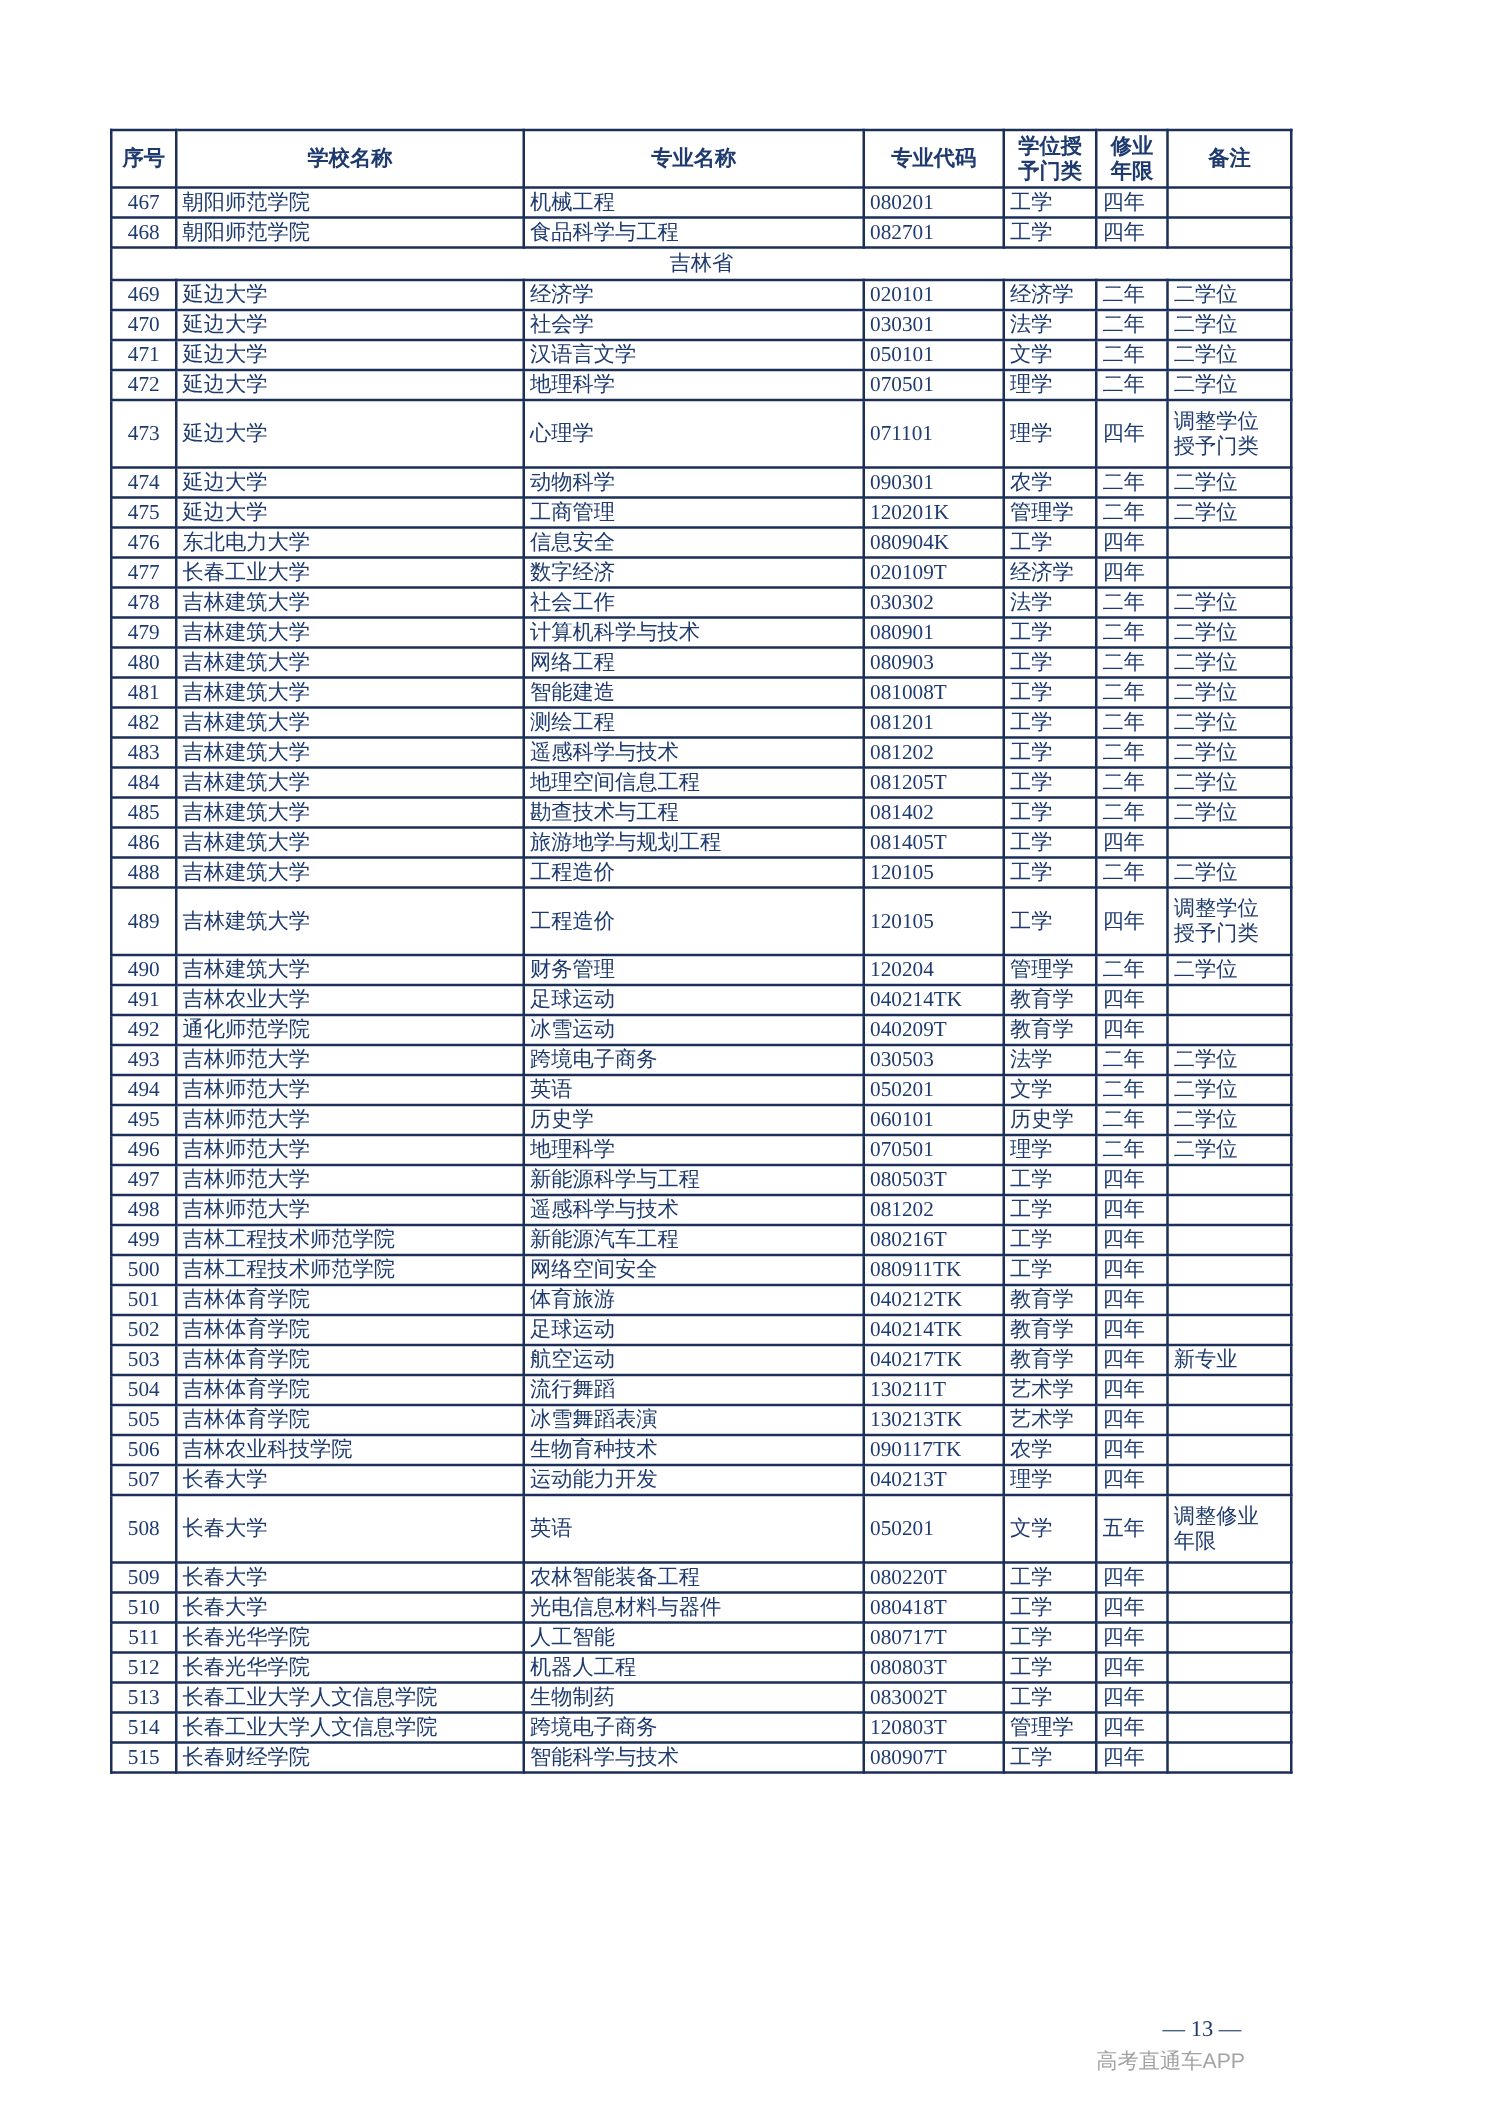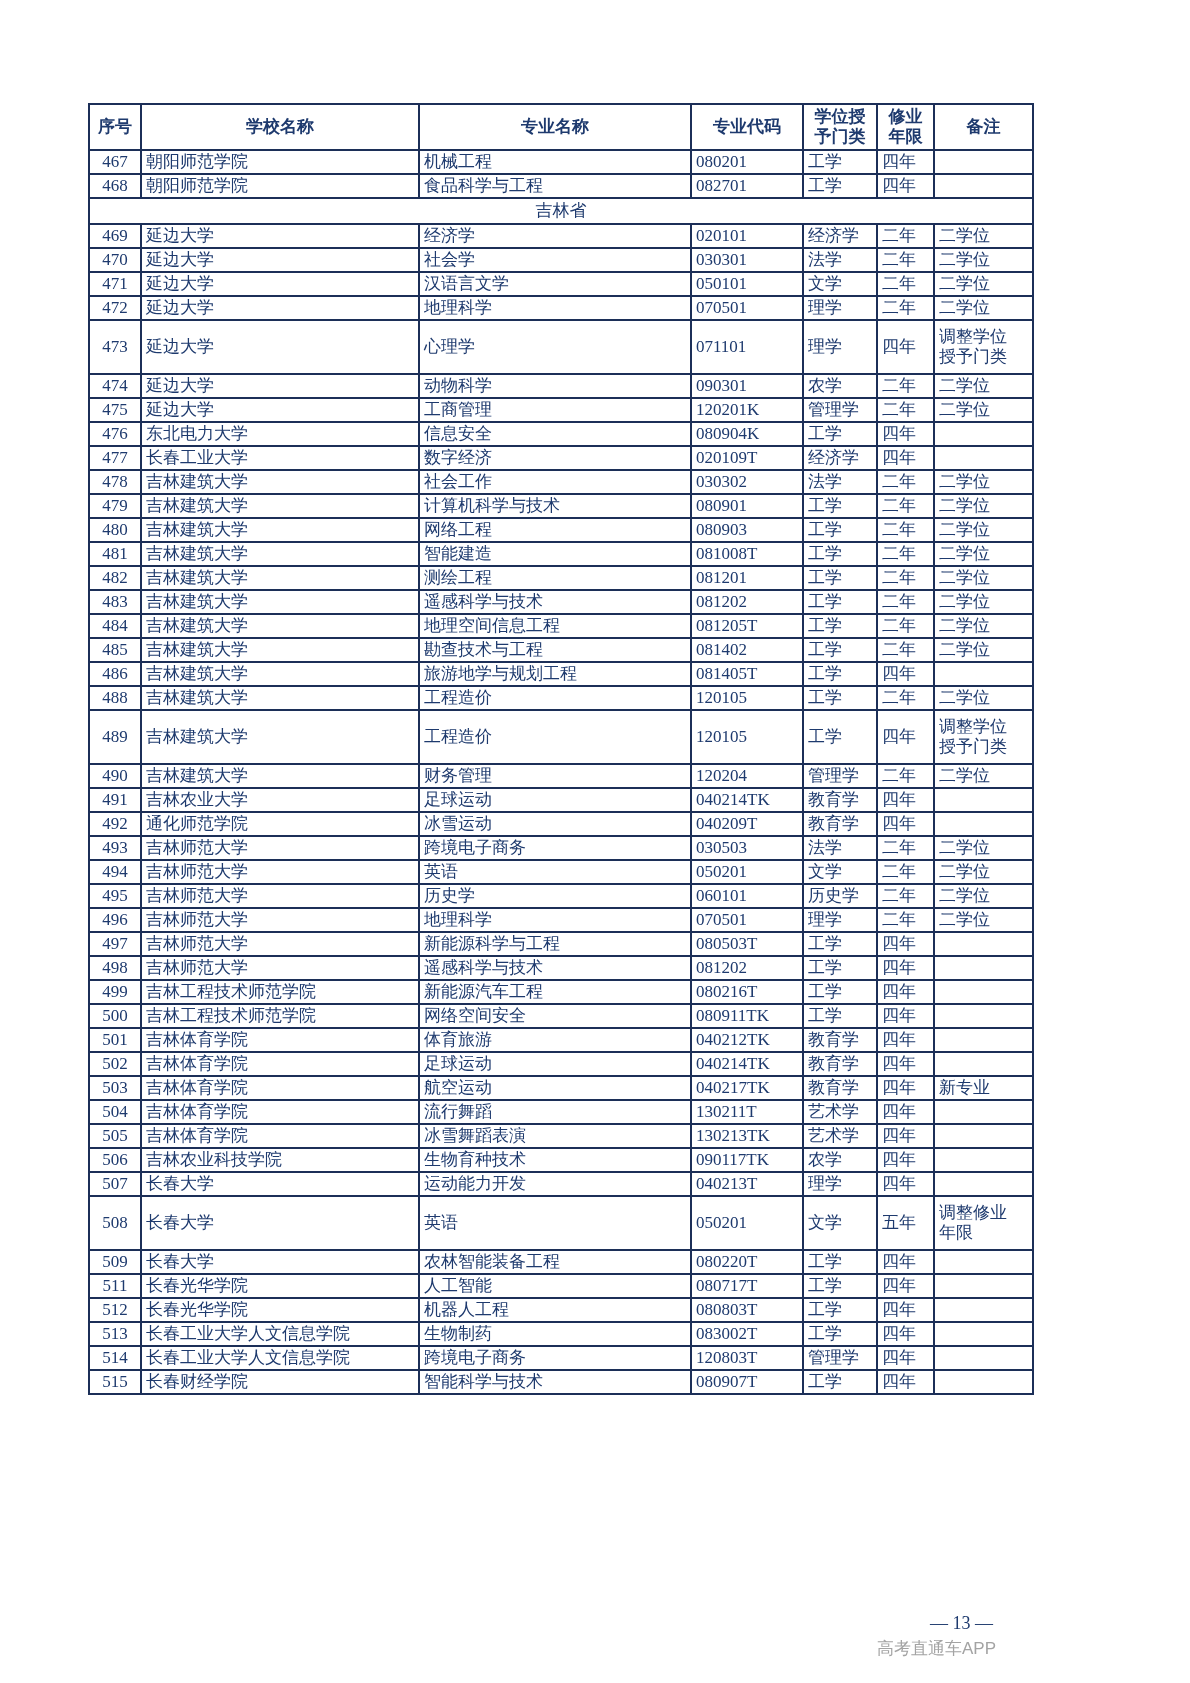--- a/index.html
+++ b/index.html
@@ -490,20 +490,29 @@
         <tr>
           <td class="col-no">509</td>
           <td class="col-school">长春大学</td>
           <td class="col-major">农林智能装备工程</td>
           <td class="col-code">080220T</td>
           <td class="col-degree">工学</td>
           <td class="col-years">四年</td>
           <td class="col-note"></td>
         </tr>
         <tr>
+          <td class="col-no">510</td>
+          <td class="col-school">长春大学</td>
+          <td class="col-major">光电信息材料与器件</td>
+          <td class="col-code">080418T</td>
+          <td class="col-degree">工学</td>
+          <td class="col-years">四年</td>
+          <td class="col-note"></td>
+        </tr>
+        <tr>
           <td class="col-no">511</td>
           <td class="col-school">长春光华学院</td>
           <td class="col-major">人工智能</td>
           <td class="col-code">080717T</td>
           <td class="col-degree">工学</td>
           <td class="col-years">四年</td>
           <td class="col-note"></td>
         </tr>
         <tr>
           <td class="col-no">512</td>

